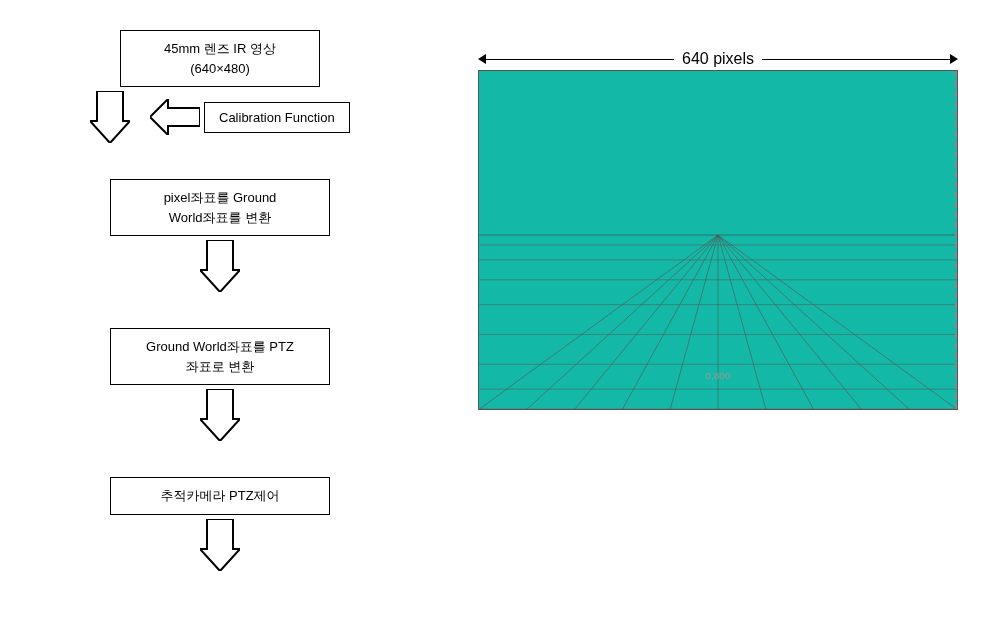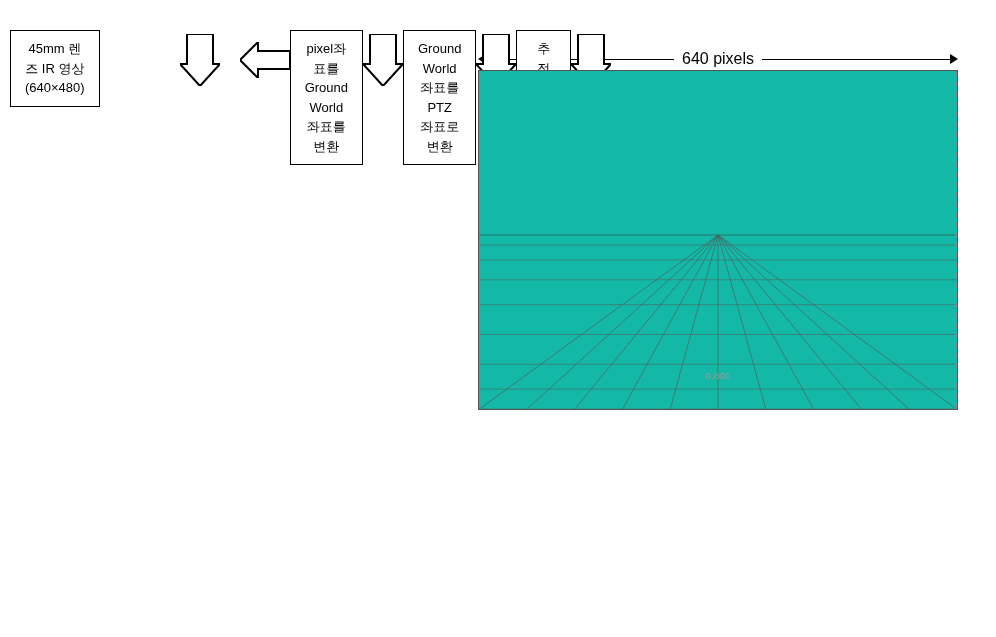--- a/index.html
+++ b/index.html
@@ -17,22 +17,22 @@
       display: flex;
       flex-direction: row;
       width: 996px;
       height: 637px;
       padding: 20px 10px;
     }
 
     
     .flow-diagram {
       display: flex;
-      flex-direction: row;
-      align-items: flex-start;
+      flex-direction: column;
+      align-items: center;
       width: 420px;
       padding-top: 10px;
       position: relative;
     }
 
     .flow-box {
       border: 1.5px solid #000;
       text-align: center;
       padding: 8px 14px;
       background: #fff;
@@ -40,20 +40,21 @@
     }
 
     .flow-box-top {
       width: 200px;
       font-size: 13px;
     }
 
     .flow-box-step {
       width: 220px;
       font-size: 13px;
+      margin-top: 32px;
     }
 
     .arrow-down {
       display: flex;
       flex-direction: column;
       align-items: center;
       margin: 4px 0;
     }
 
     
@@ -191,20 +192,23 @@
         </svg>
       </div>
 
       <div class="left-arrow-container">
         <svg class="hollow-arrow-svg" viewBox="0 0 50 36" width="50" height="36">
 
           <polygon points="50,9 18,9 18,0 0,18 18,36 18,27 50,27" fill="white" stroke="black" stroke-width="2"></polygon>
         </svg>
       </div>
 
+      <div class="calibration-box">
+        <span>Calibration Function</span>
+      </div>
     </div>
 
     <div class="flow-box flow-box-step">
       <span>pixel좌표를 Ground</span><br>
       <span>World좌표를 변환</span>
     </div>
 
     <div class="arrow-down">
       <svg width="40" height="52" viewBox="0 0 40 52">
         <polygon points="7,0 33,0 33,30 40,30 20,52 0,30 7,30" fill="white" stroke="black" stroke-width="2"></polygon>

